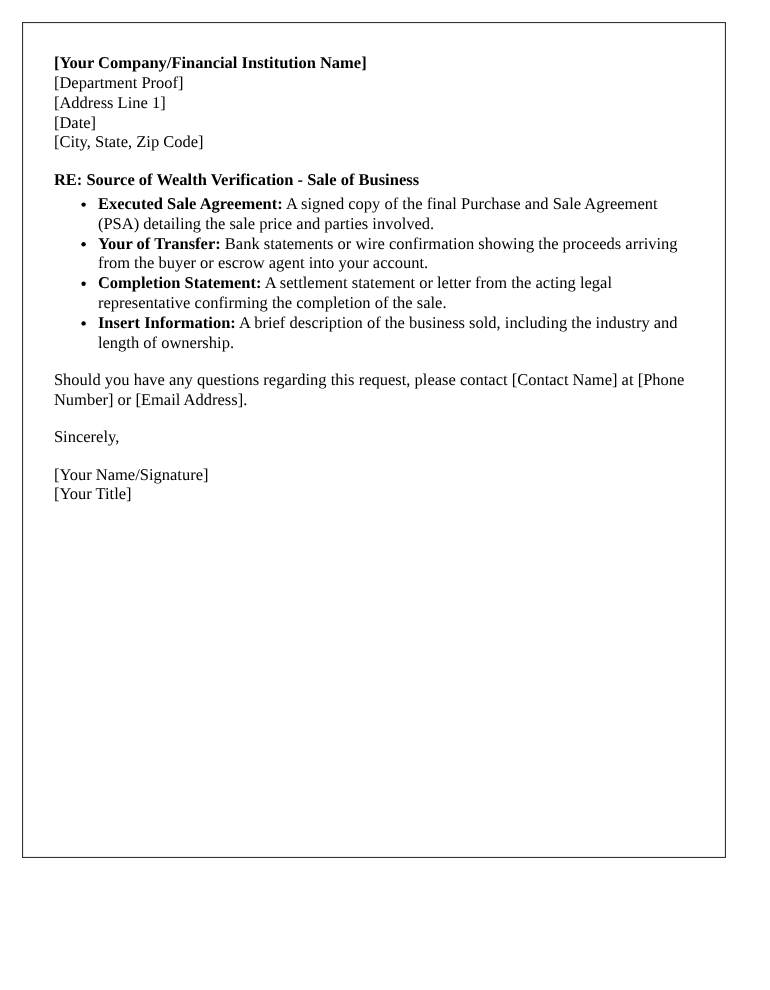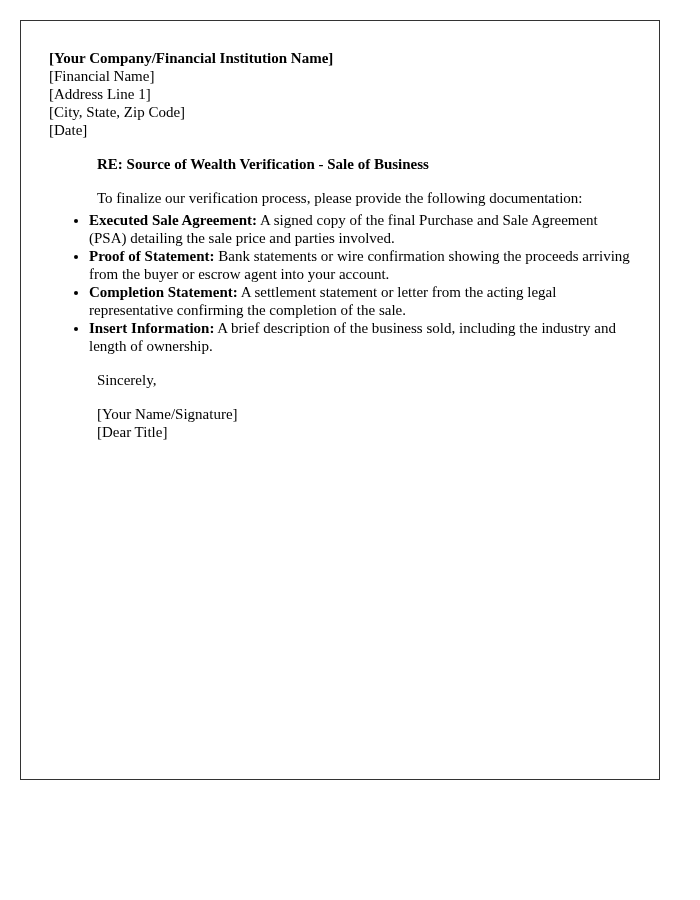--- a/index.html
+++ b/index.html
@@ -22,61 +22,61 @@
       top: 20px;
       width: 640px;
       height: 760px;
       border: 1px solid #333333;
       box-sizing: border-box;
       padding: 28px 28px 0 28px;
     }
     .block { margin: 0; }
     .line { display: block; }
     .bold { font-weight: bold; }
-    .gap-16 { margin-top: 16px; margin-left: 48px; }
+    .gap-16 { margin-top: 16px; }
     ul.docs {
       margin: 4px 0 0 0;
       padding: 0 0 0 40px;
       list-style: disc;
     }
     ul.docs li {
       margin: 0;
       padding: 0;
     }
     p { margin: 0; }
   </style>
 </head>
 <body>
 
 <div class="letter">
 
   <div class="block">
     <span class="line bold">[Your Company/Financial Institution Name]</span>
-    <span class="line">[Financial Name]</span>
+    <span class="line">[Department Proof]</span>
     <span class="line">[Address Line 1]</span>
+    <span class="line">[Date]</span>
     <span class="line">[City, State, Zip Code]</span>
-    <span class="line">[Date]</span>
   </div>
 
   <p class="bold gap-16">RE: Source of Wealth Verification - Sale of Business</p>
 
 
 
-  <p class="gap-16">To finalize our verification process, please provide the following documentation:</p>
 
   <ul class="docs">
     <li><strong>Executed Sale Agreement:</strong><span> A signed copy of the final Purchase and Sale Agreement (PSA) detailing the sale price and parties involved.</span></li>
-    <li><strong>Proof of Statement:</strong><span> Bank statements or wire confirmation showing the proceeds arriving from the buyer or escrow agent into your account.</span></li>
+    <li><strong>Your of Transfer:</strong><span> Bank statements or wire confirmation showing the proceeds arriving from the buyer or escrow agent into your account.</span></li>
     <li><strong>Completion Statement:</strong><span> A settlement statement or letter from the acting legal representative confirming the completion of the sale.</span></li>
     <li><strong>Insert Information:</strong><span> A brief description of the business sold, including the industry and length of ownership.</span></li>
   </ul>
 
 
+  <p class="gap-16">Should you have any questions regarding this request, please contact [Contact Name] at [Phone Number] or [Email Address].</p>
 
 
   <p class="gap-16">Sincerely,</p>
 
   <div class="block gap-16">
     <span class="line">[Your Name/Signature]</span>
-    <span class="line">[Dear Title]</span>
+    <span class="line">[Your Title]</span>
   </div>
 
 </div>
 
 </body></html>

